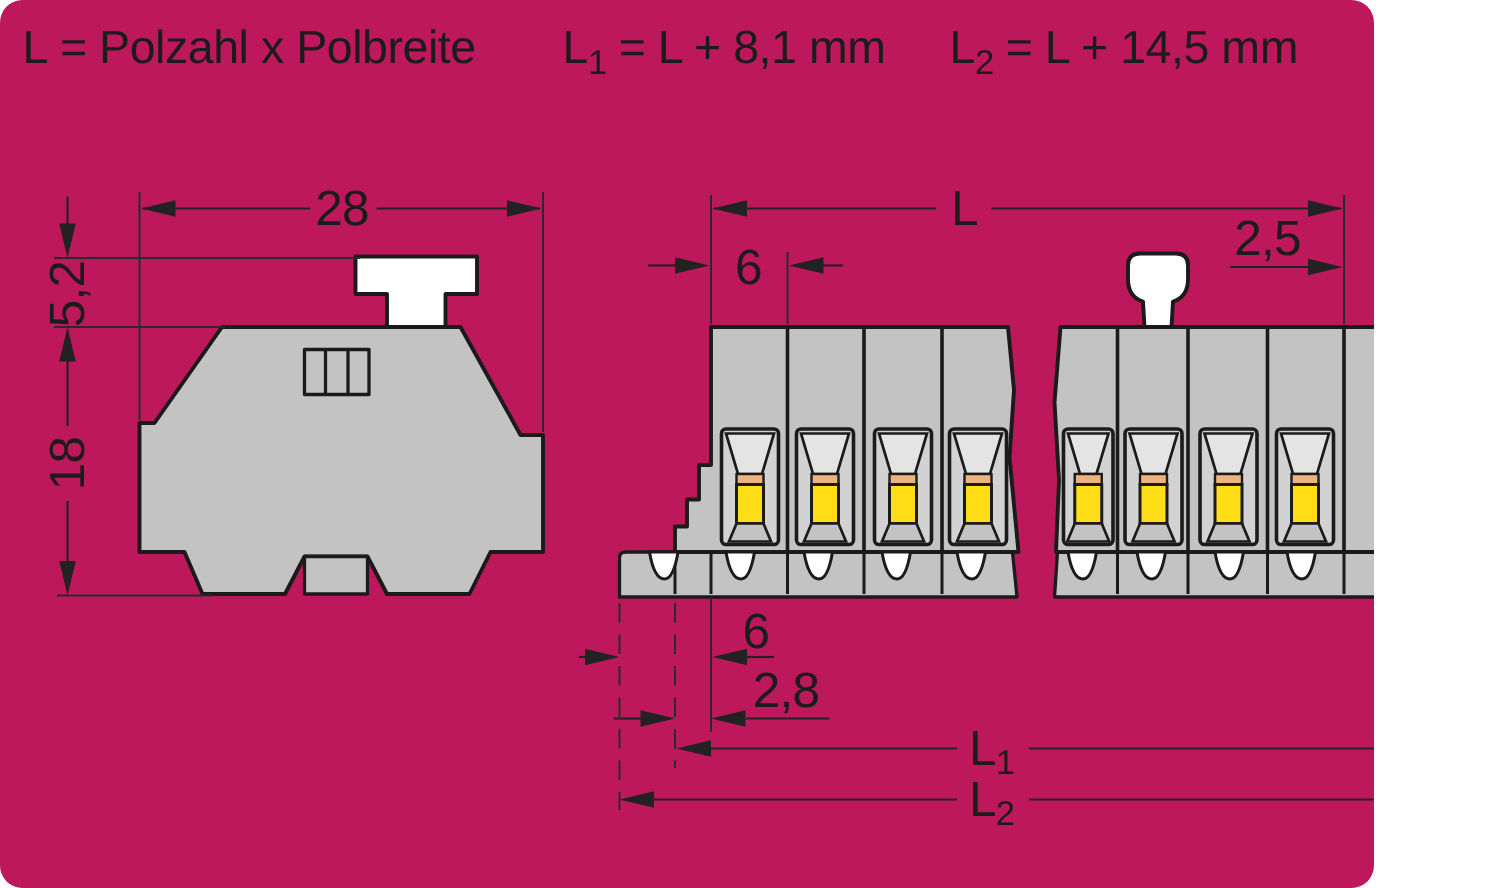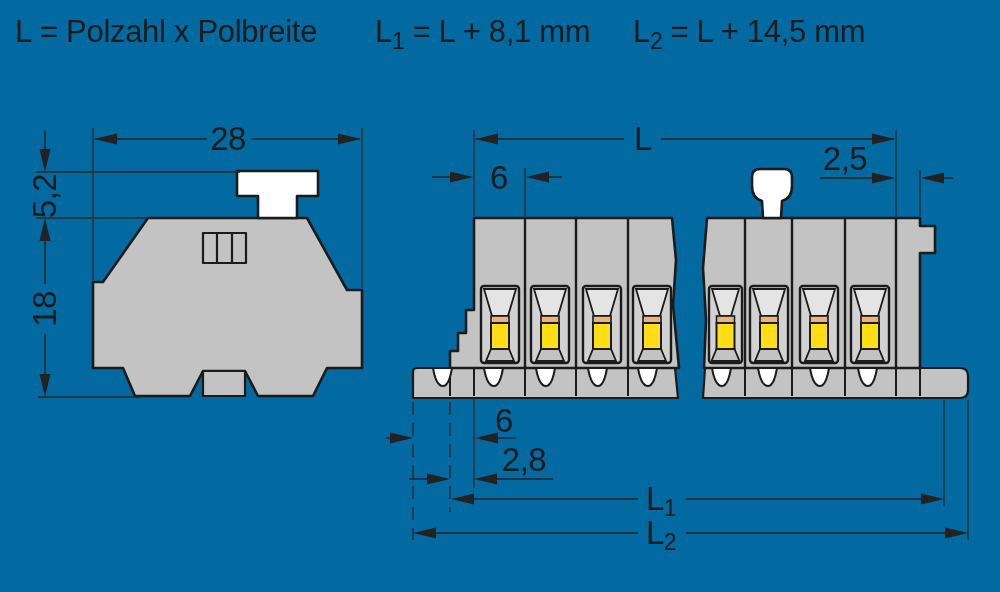--- a/index.html
+++ b/index.html
@@ -1,16 +1,16 @@
 <!DOCTYPE html>
 <html><head>
 <meta charset="utf-8">
 <style>
   html,body{margin:0;padding:0;background:#ffffff;}
-  .canvas{position:relative;width:1000px;height:592px;background:#0369a1;overflow:hidden;}
+  .canvas{position:relative;width:916px;height:592px;background:#be185d;overflow:hidden;border-radius:15px;}
   svg{position:absolute;left:0;top:0;}
   .lbl{font-family:"Liberation Sans",sans-serif;font-size:33px;fill:#1c1c1c;letter-spacing:-0.5px;}
   .formula{font-family:"Liberation Sans",sans-serif;font-size:31px;fill:#1c1c1c;letter-spacing:-0.3px;}
   .sub{font-size:23px;}
   .dim{stroke:#222222;stroke-width:1.4;fill:none;}
   .ext{stroke:#2a2a2a;stroke-width:1.3;fill:none;}
   .ext-dash{stroke:#2a2a2a;stroke-width:1.3;fill:none;stroke-dasharray:13 8;}
   .outline-heavy{stroke:#1b1b1b;stroke-width:2.6;stroke-linejoin:round;}
   .outline-med{stroke:#1b1b1b;stroke-width:2.2;stroke-linejoin:round;}
   .arrow{fill:#222222;stroke:none;}

